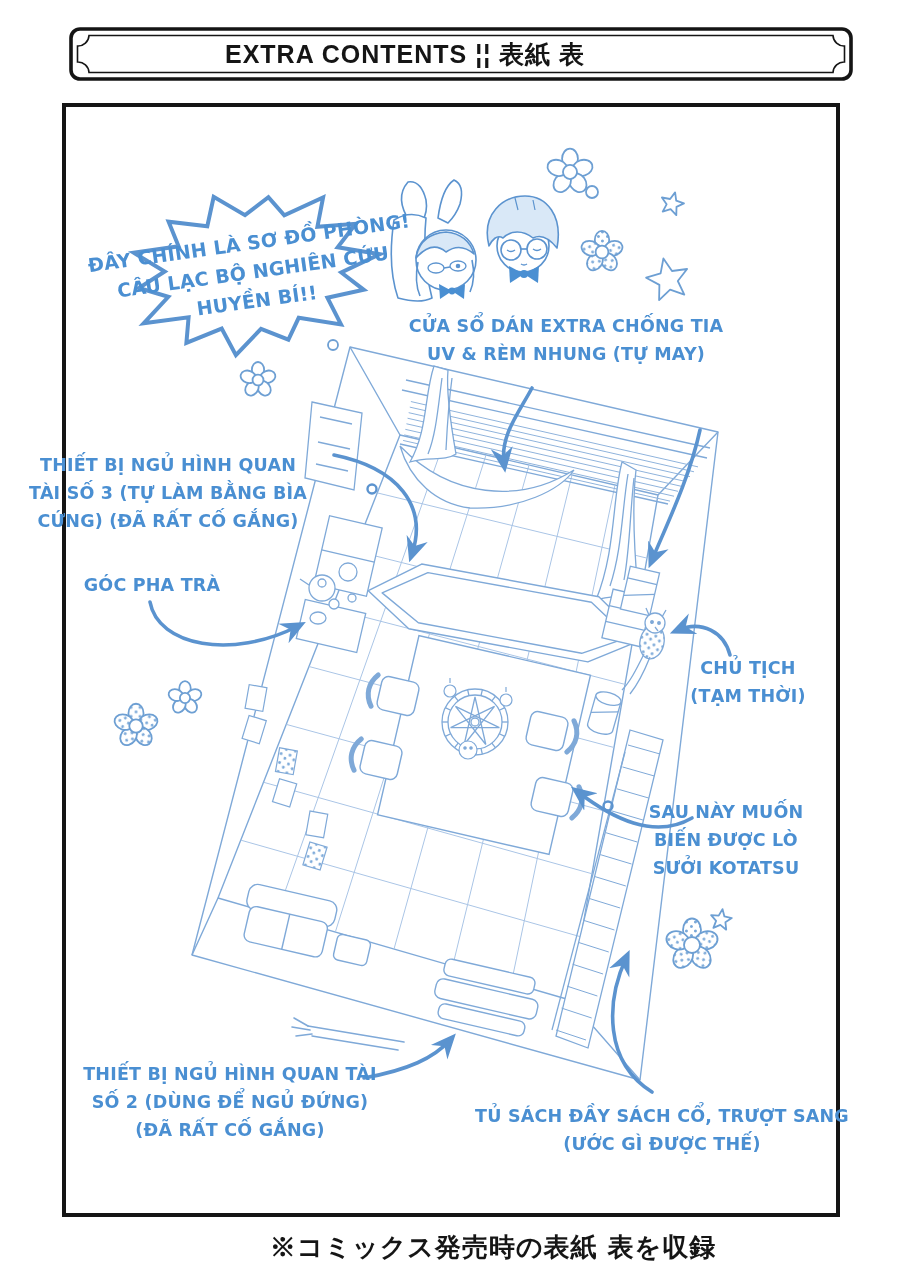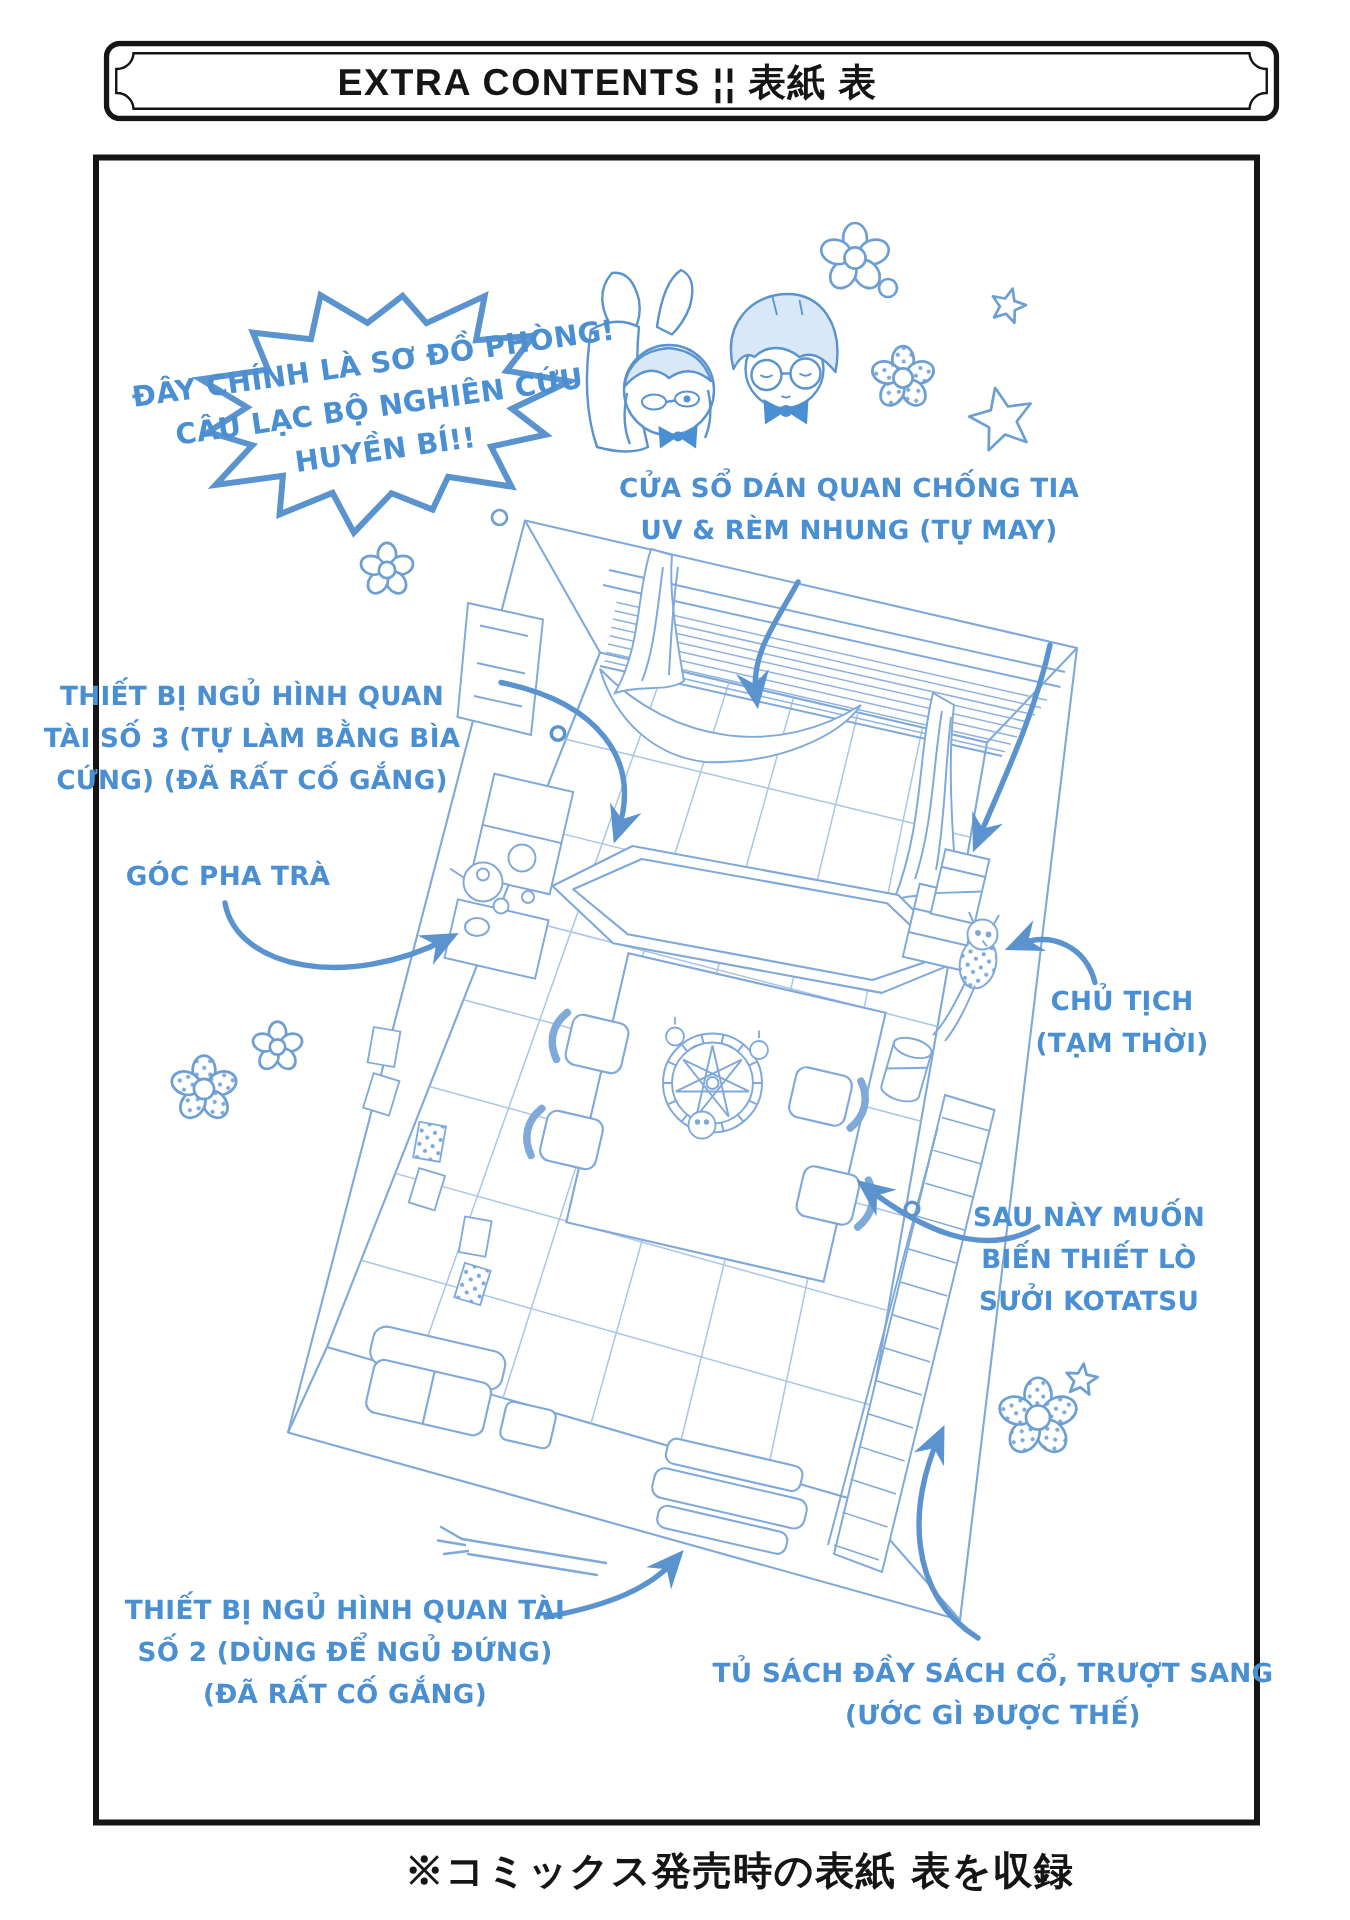--- a/index.html
+++ b/index.html
@@ -360,38 +360,38 @@
       </g>
     </svg>
 
   <div class="bubble-text">
     <div>ĐÂY CHÍNH LÀ SƠ ĐỒ PHÒNG!</div>
     <div>CÂU LẠC BỘ NGHIÊN CỨU</div>
     <div>HUYỀN BÍ!!</div>
   </div>
 
   <div class="ann" style="left:566px;top:312px">
-    <div>CỬA SỔ DÁN QUAN CHỐNG TIA</div>
+    <div>CỬA SỔ DÁN EXTRA CHỐNG TIA</div>
     <div>UV &amp; RÈM NHUNG (TỰ MAY)</div>
   </div>
   <div class="ann" style="left:168px;top:451px">
     <div>THIẾT BỊ NGỦ HÌNH QUAN</div>
     <div>TÀI SỐ 3 (TỰ LÀM BẰNG BÌA</div>
     <div>CỨNG) (ĐÃ RẤT CỐ GẮNG)</div>
   </div>
   <div class="ann" style="left:152px;top:571px">
     <div>GÓC PHA TRÀ</div>
   </div>
   <div class="ann" style="left:748px;top:654px">
     <div>CHỦ TỊCH</div>
     <div>(TẠM THỜI)</div>
   </div>
   <div class="ann" style="left:726px;top:798px">
     <div>SAU NÀY MUỐN</div>
-    <div>BIẾN THIẾT LÒ</div>
+    <div>BIẾN ĐƯỢC LÒ</div>
     <div>SƯỞI KOTATSU</div>
   </div>
   <div class="ann" style="left:230px;top:1060px">
     <div>THIẾT BỊ NGỦ HÌNH QUAN TÀI</div>
     <div>SỐ 2 (DÙNG ĐỂ NGỦ ĐỨNG)</div>
     <div>(ĐÃ RẤT CỐ GẮNG)</div>
   </div>
   <div class="ann" style="left:662px;top:1102px">
     <div>TỦ SÁCH ĐẦY SÁCH CỔ, TRƯỢT SANG</div>
     <div>(ƯỚC GÌ ĐƯỢC THẾ)</div>

